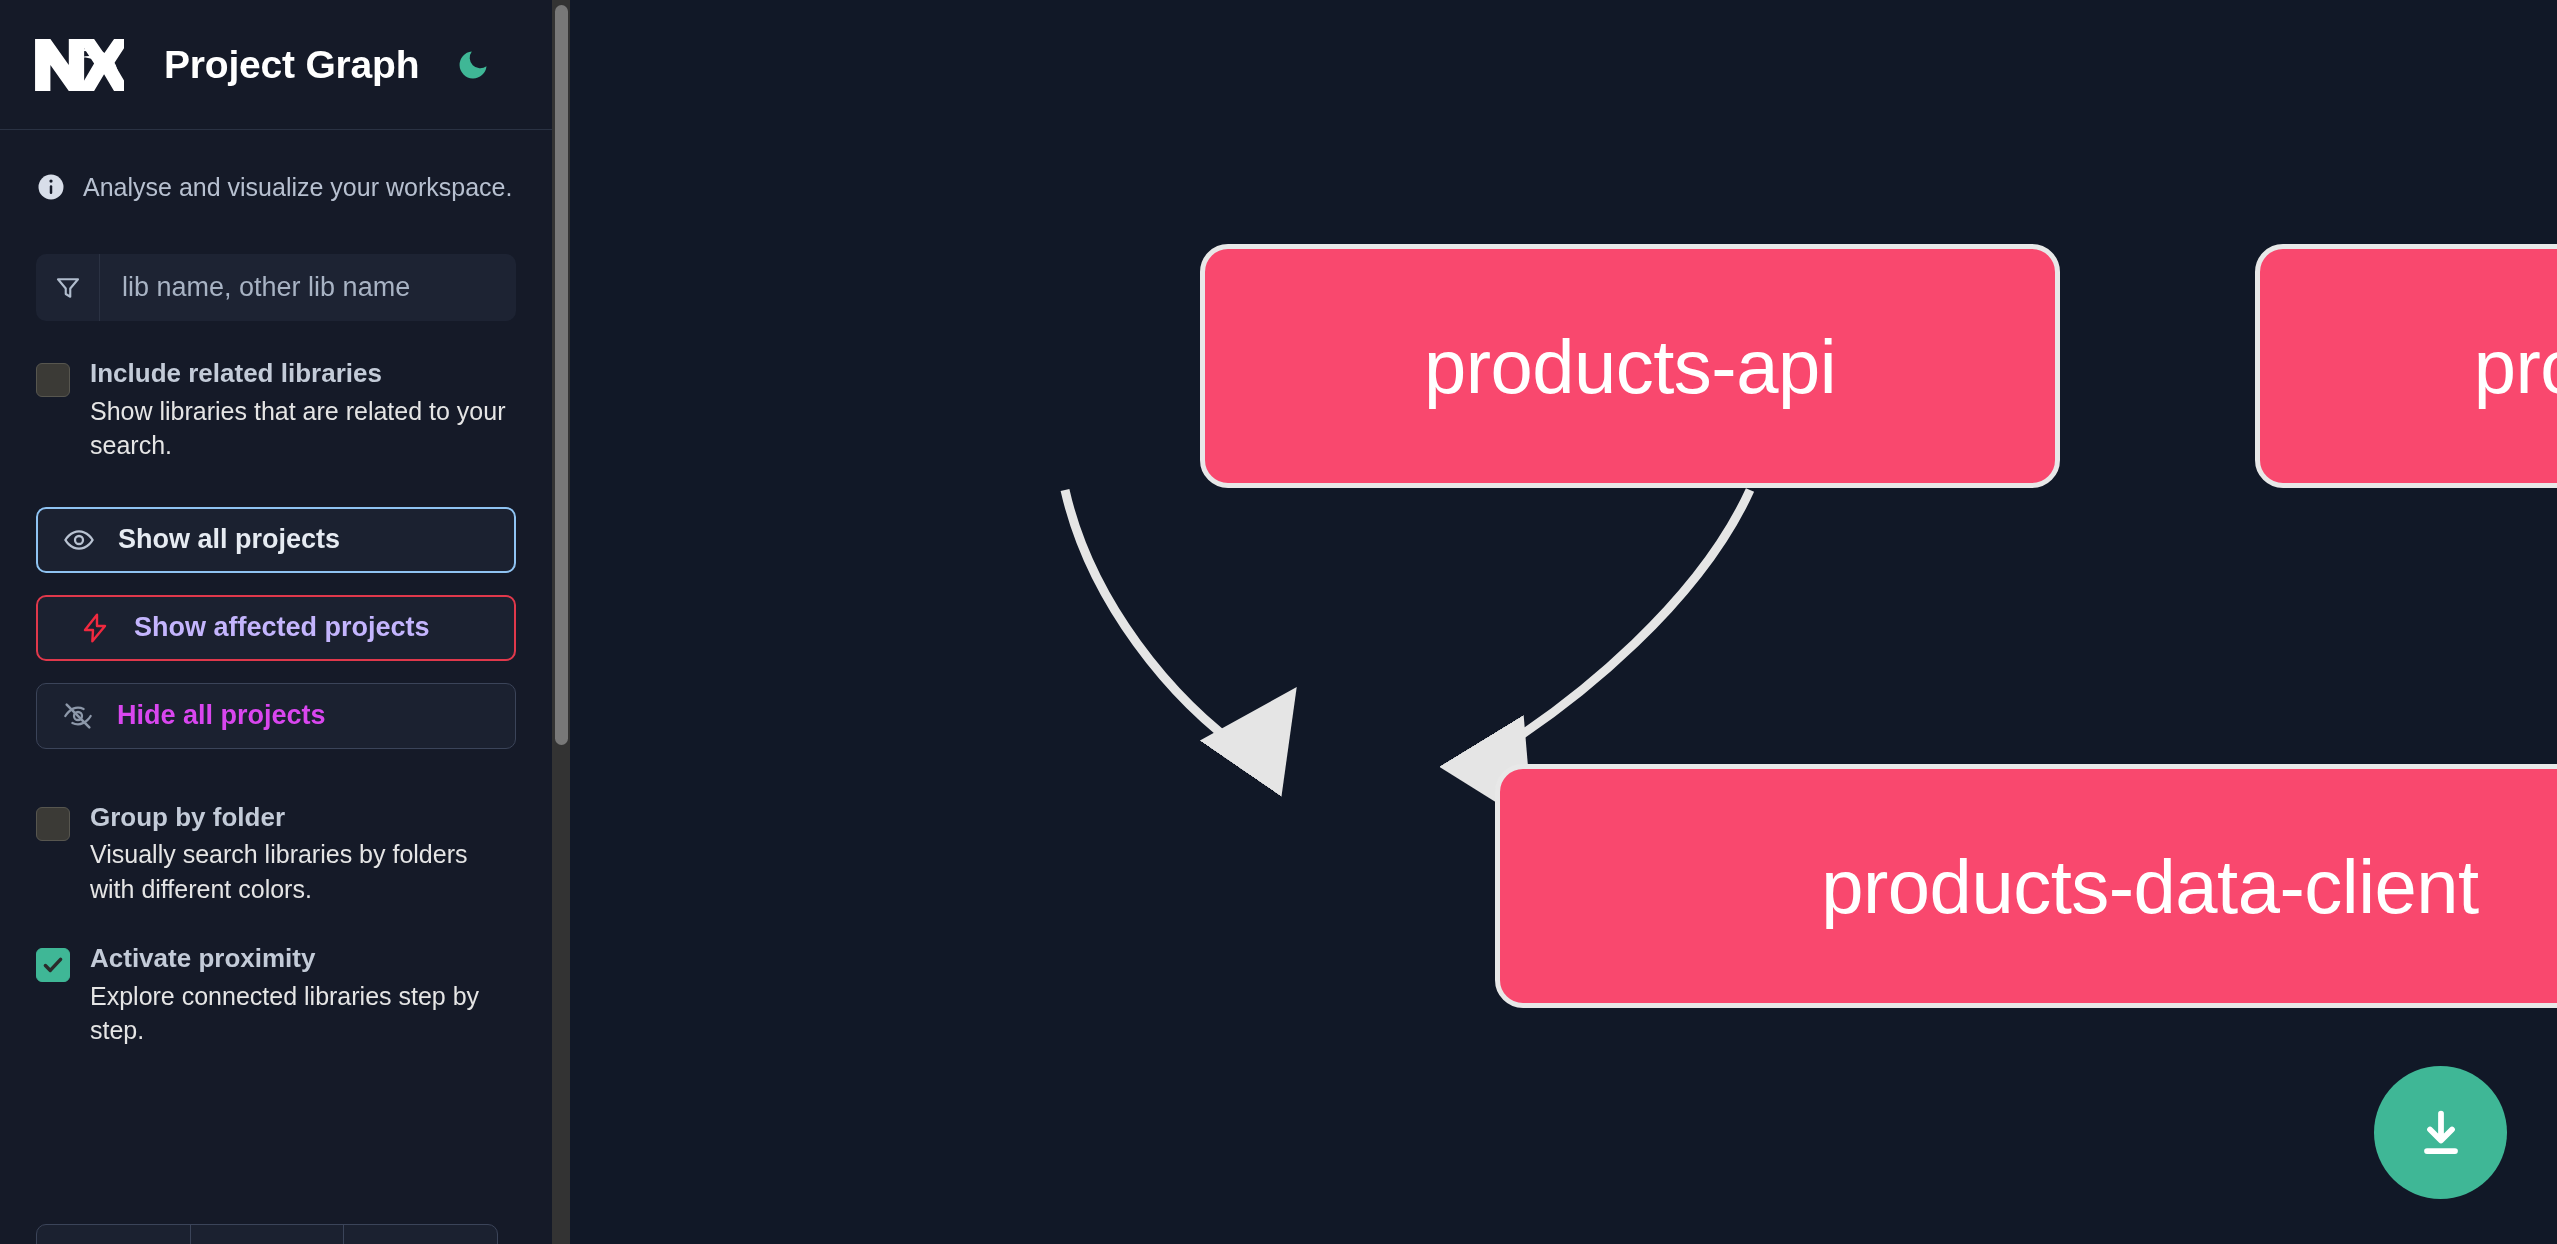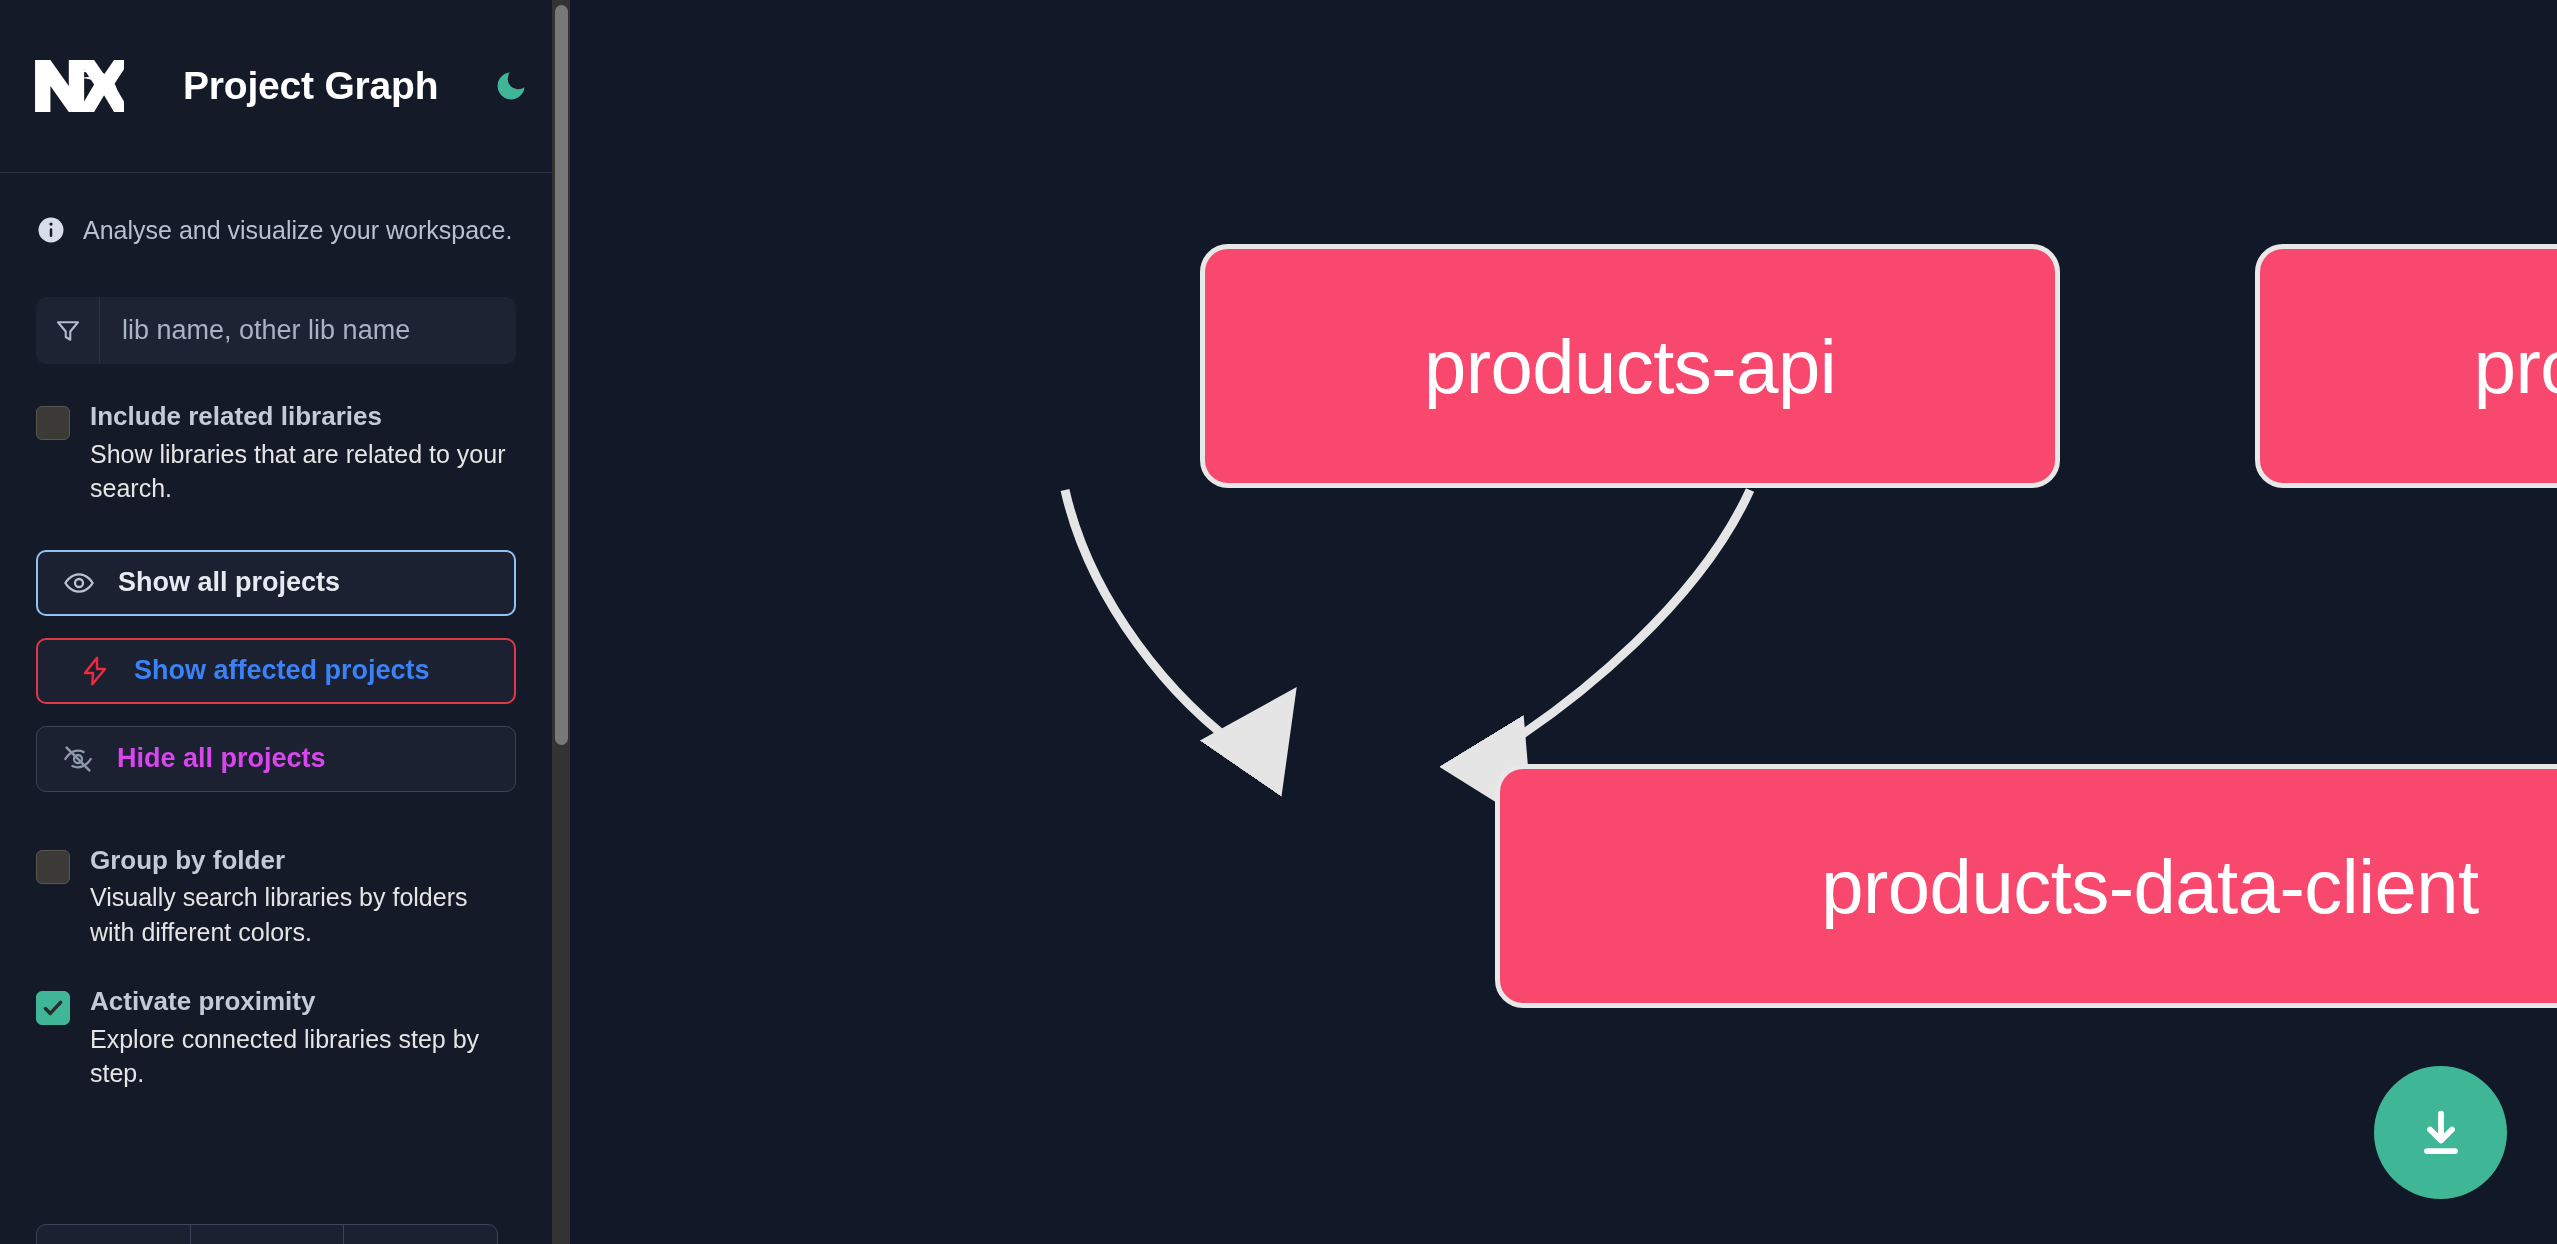--- a/index.html
+++ b/index.html
@@ -15,25 +15,24 @@
   .sidebar {
     position: relative;
     width: 570px; height: 1244px;
     background: #151a28;
     flex: 0 0 570px;
     overflow: hidden;
   }
   .sidebar-inner { position: absolute; inset: 0 18px 0 0; }
 
   .sb-header {
-    height: 173px;
+    height: 130px;
     display: flex; align-items: center;
     padding-left: 32px;
     border-bottom: 1px solid #2a3243;
-    gap: 19px;
   }
   .nx-logo { width: 92px; height: 62px; flex: 0 0 92px; }
   .app-title {
     font-size: 39px; font-weight: 700; color: #ffffff;
     margin-left: 40px; letter-spacing: -0.2px; white-space: nowrap;
   }
   .theme-toggle {
     margin-left: 34px; width: 40px; height: 40px;
     display: flex; align-items: center; justify-content: center;
     cursor: pointer;
@@ -88,21 +87,21 @@
   .sbtn {
     height: 66px; border-radius: 10px;
     display: flex; align-items: center; gap: 22px;
     padding-left: 24px;
     background: #1b2130;
     cursor: pointer;
     font-size: 27px; font-weight: 700;
   }
   .sbtn .bi { width: 34px; height: 34px; flex: 0 0 34px; display:flex; align-items:center; justify-content:center; }
   .sbtn.show-all     { border: 2px solid #8fc3f2; color: #e6ebf2; }
-  .sbtn.show-aff     { border: 2px solid #e0384b; color: #3b82f6; padding-left: 40px; }
+  .sbtn.show-aff     { border: 2px solid #e0384b; color: #c4b5fd; padding-left: 40px; }
   .sbtn.hide-all     { border: 1px solid #3b4459; color: #d946ef; }
 
   .sb-spacer { height: 40px; }
 
   .seg-control {
     position: absolute; left: 36px; right: 54px; bottom: -46px;
     height: 66px; border-radius: 10px;
     border: 1px solid #3b4459; background: #1b2130;
     display: flex; overflow: hidden;
   }

